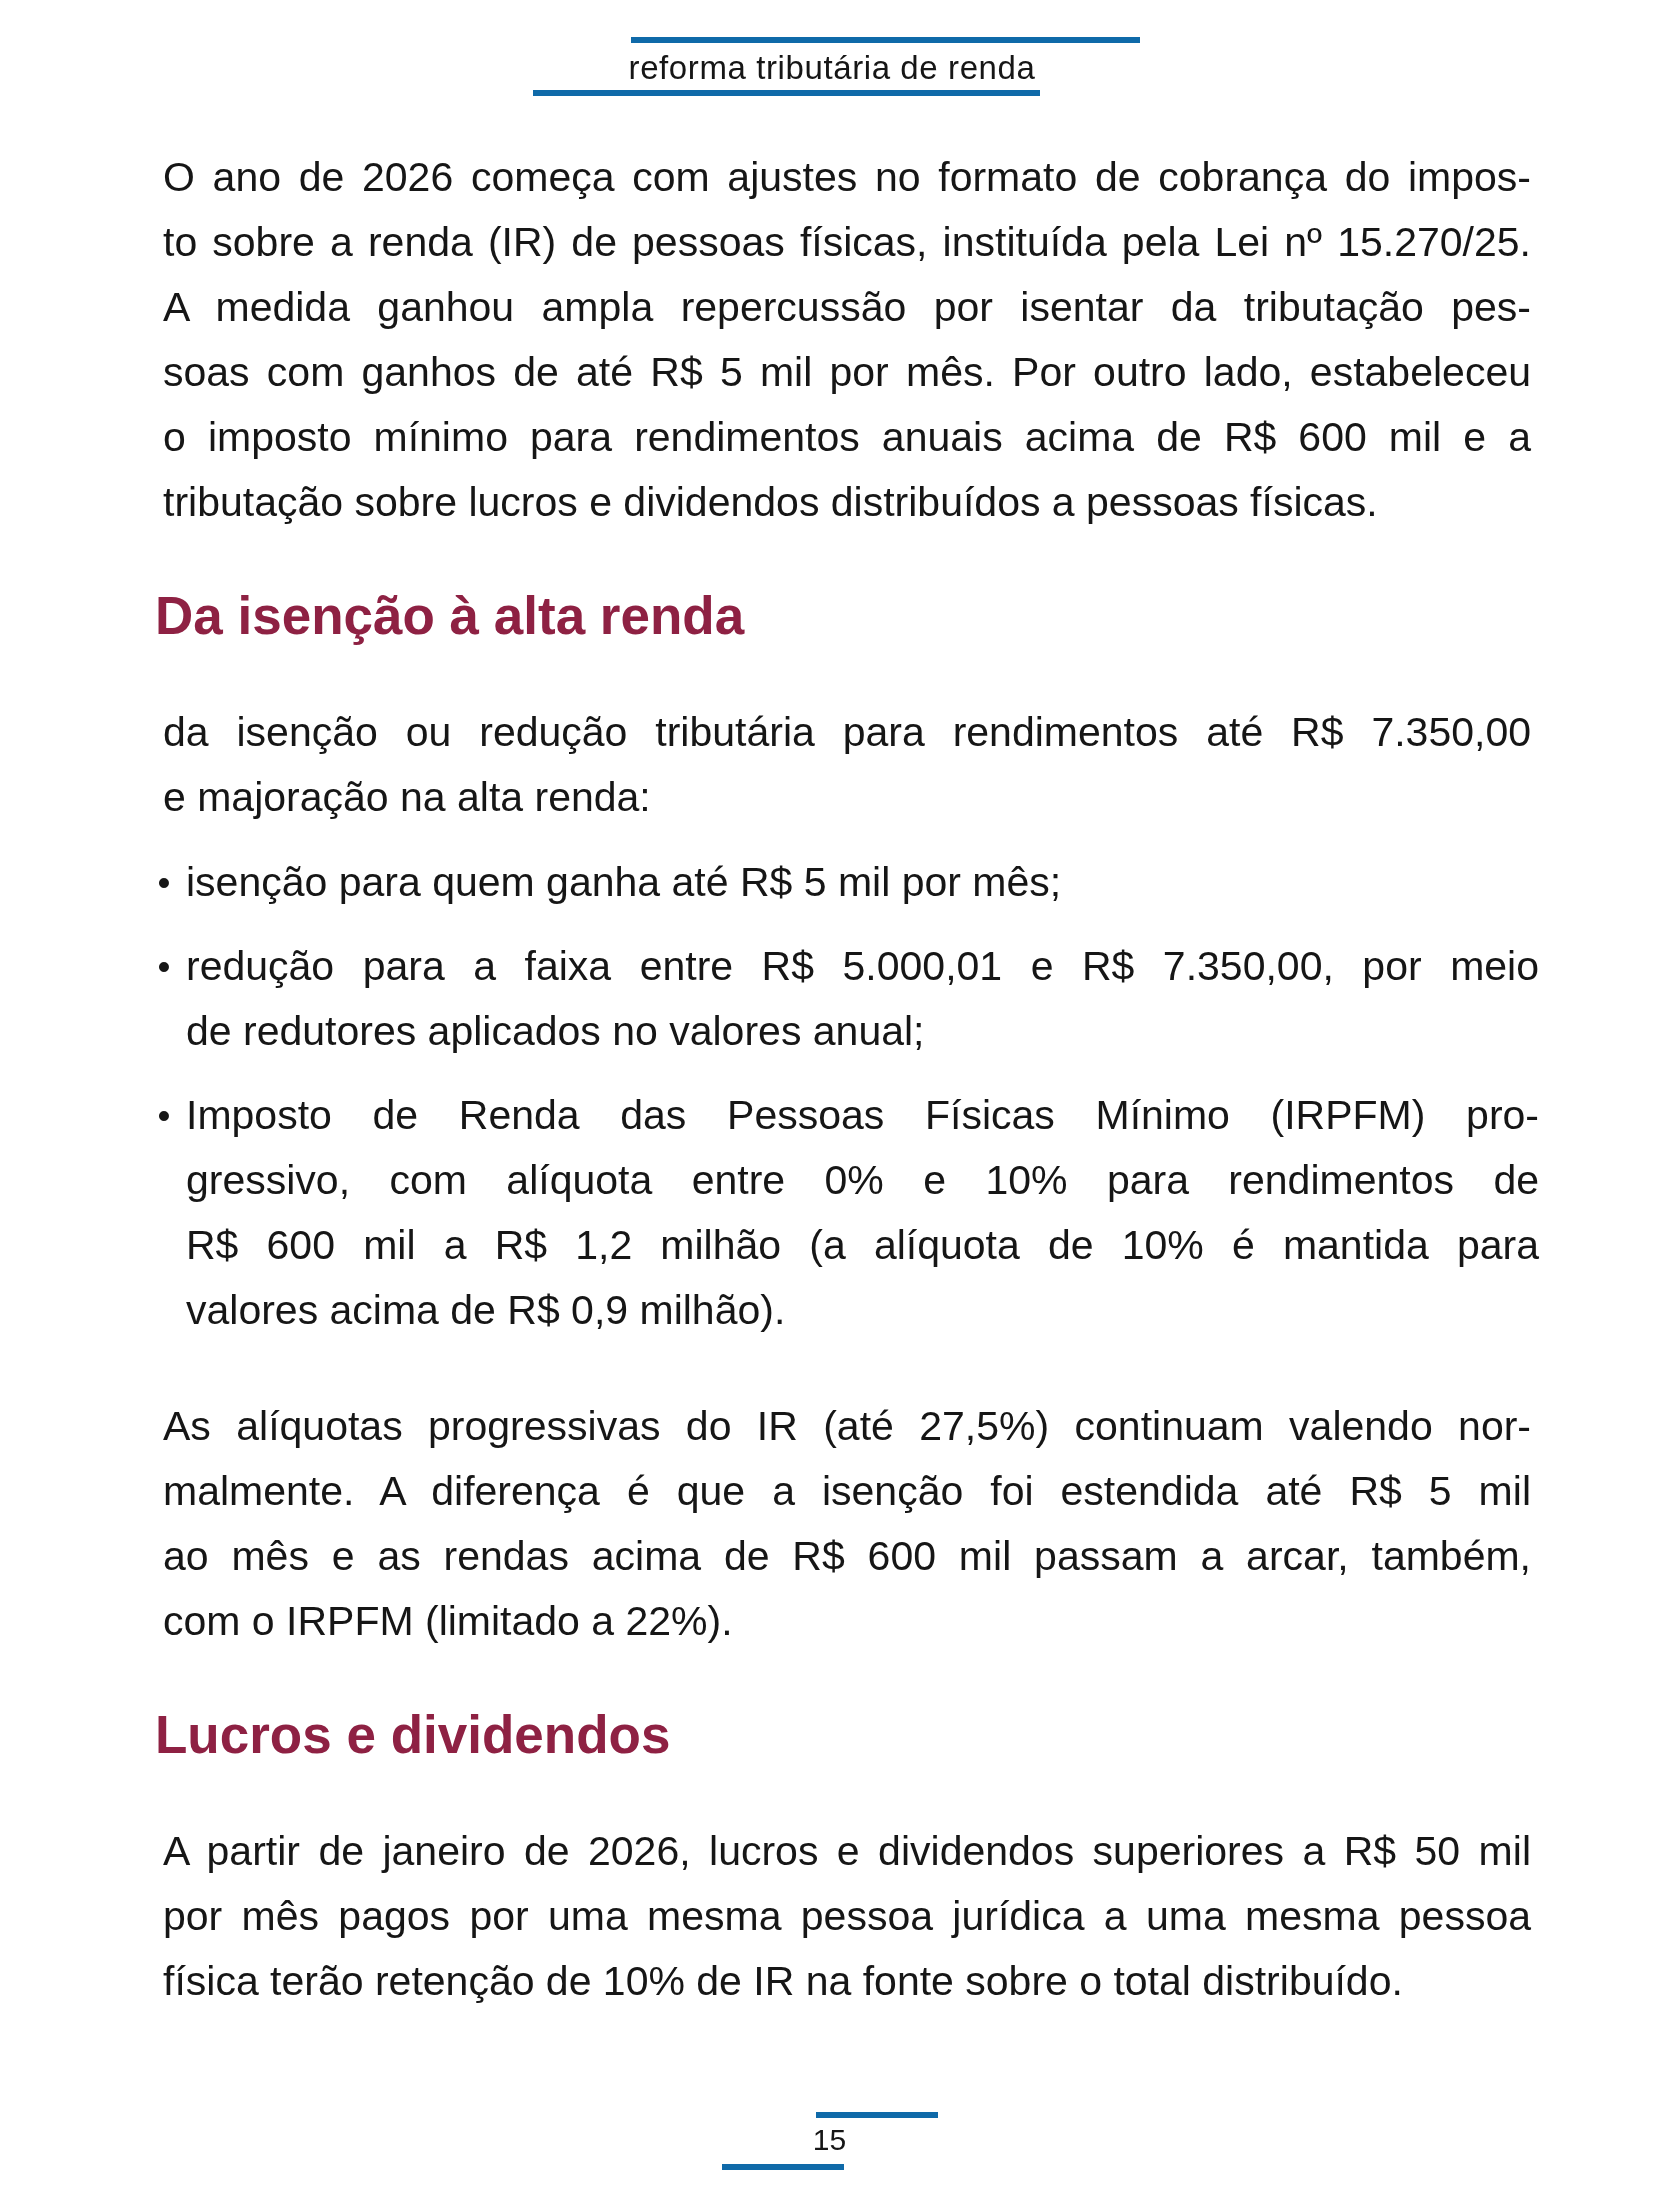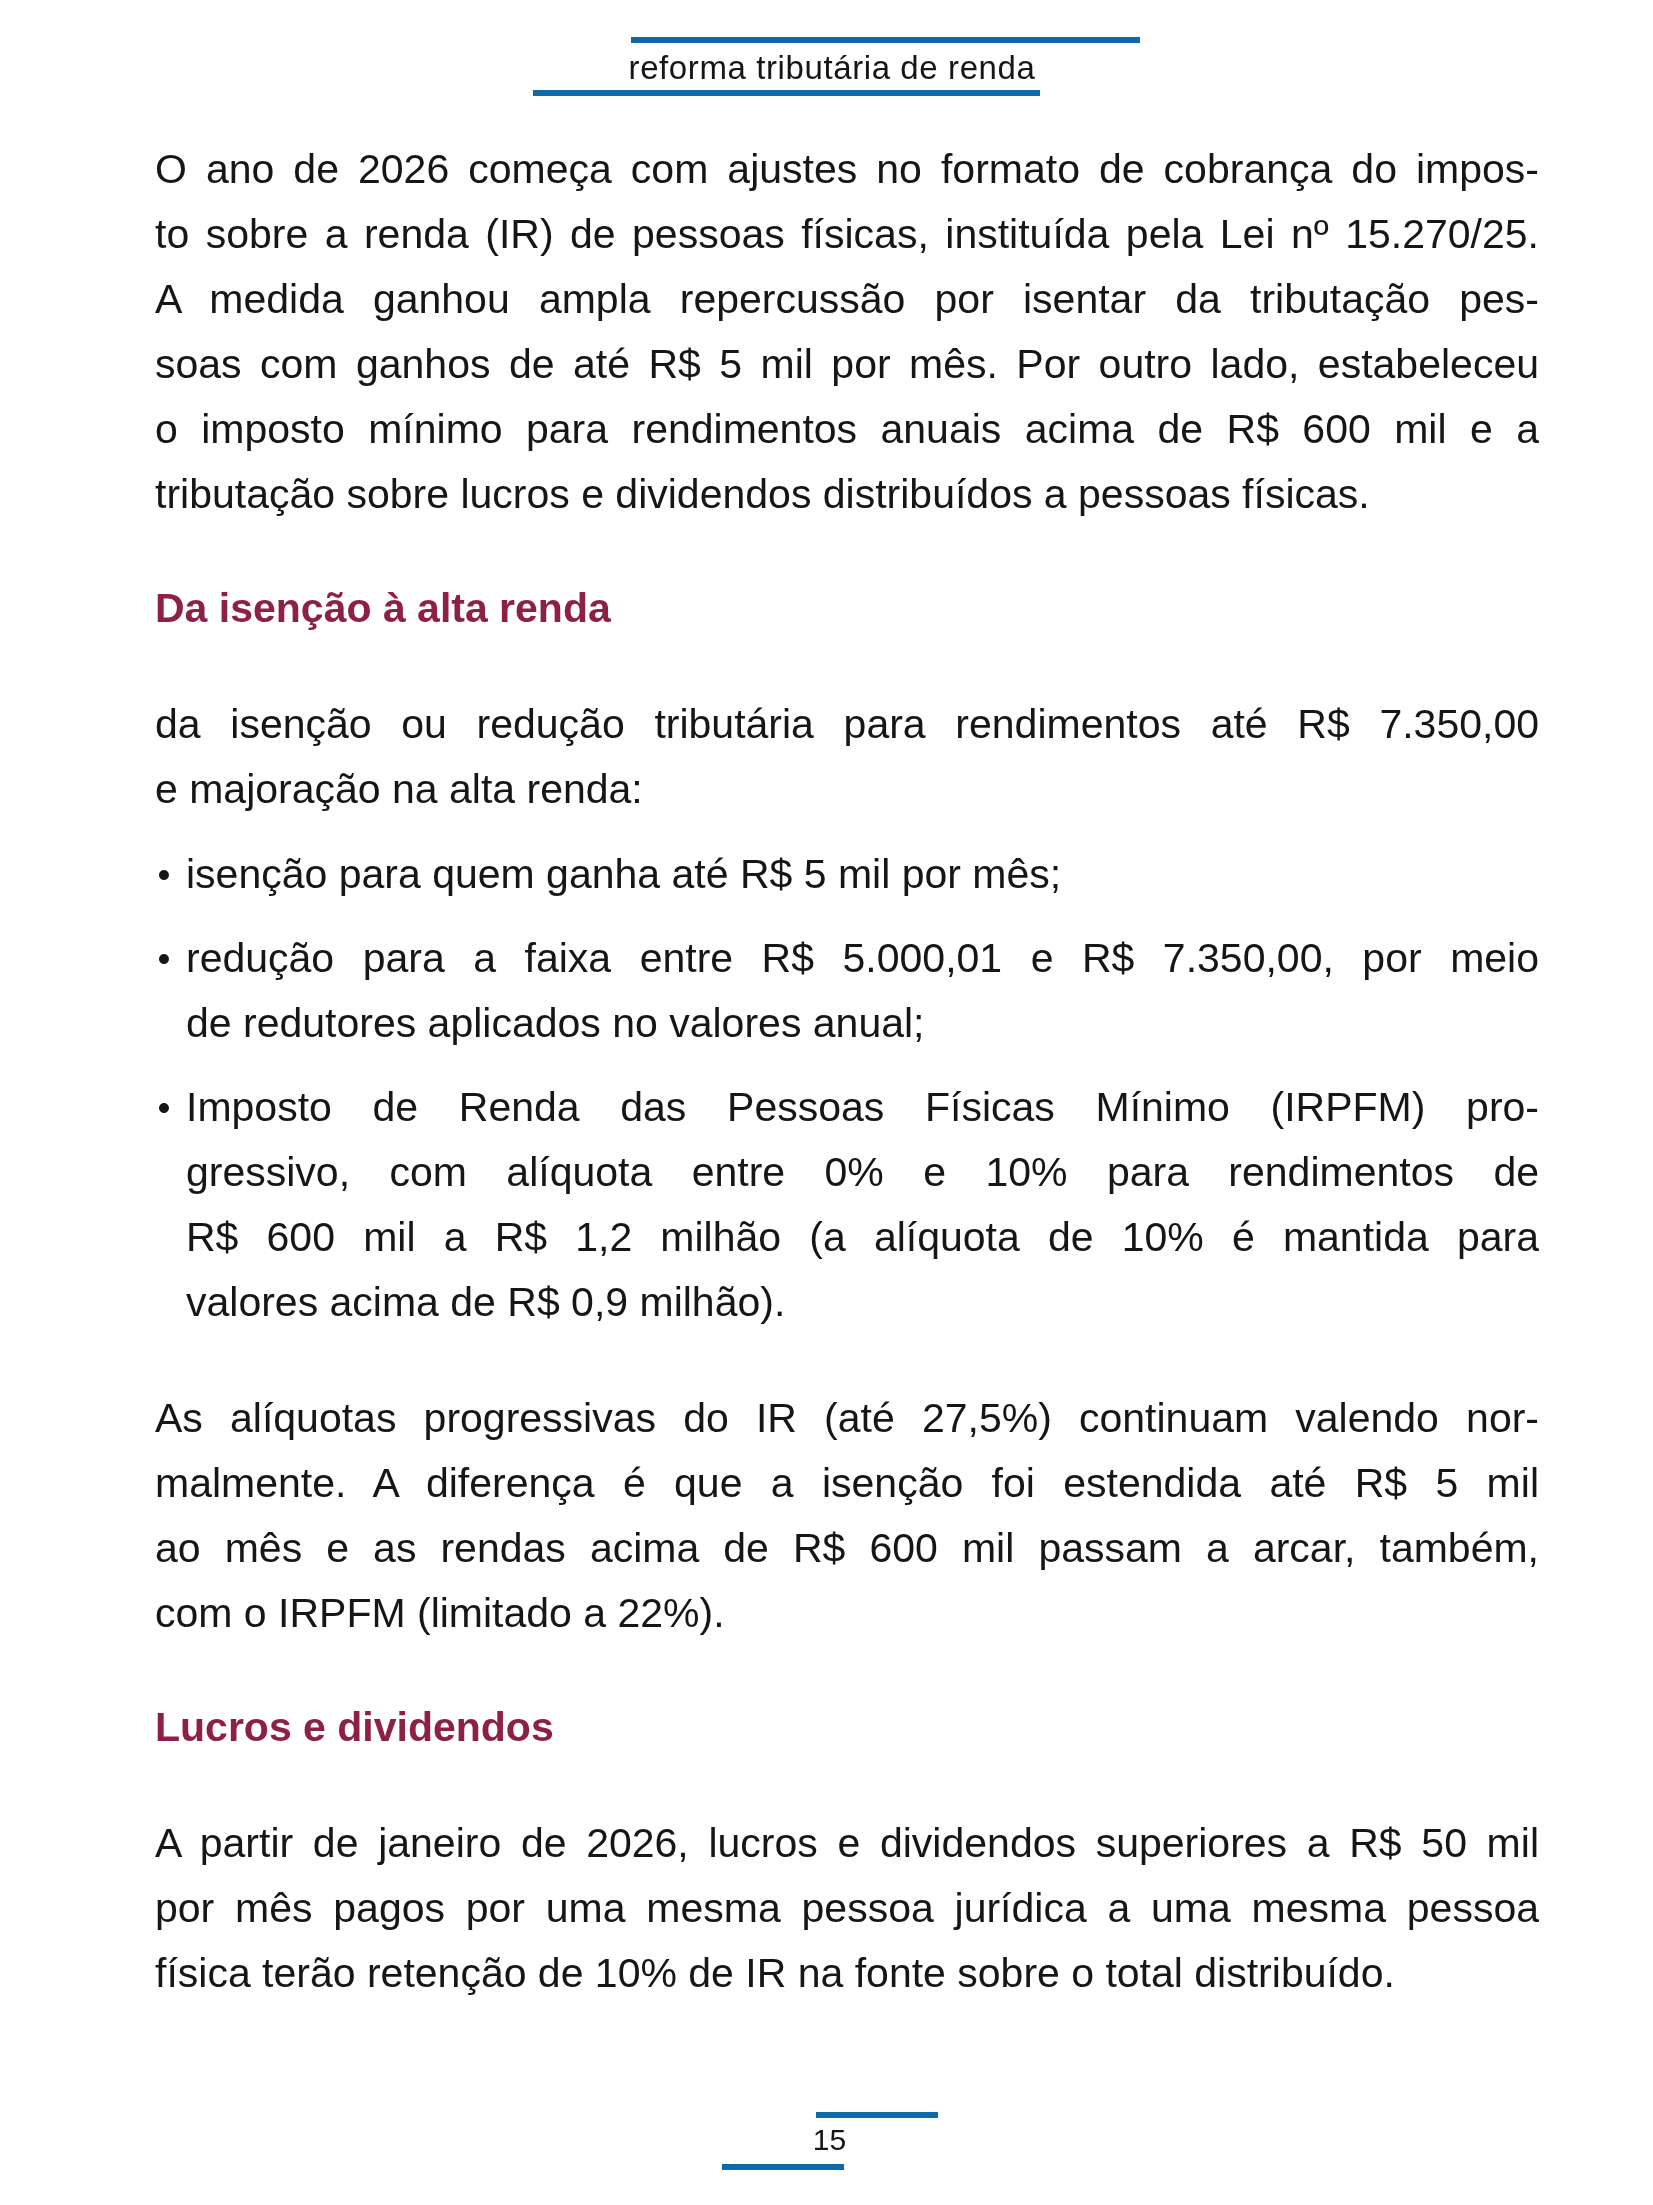--- a/index.html
+++ b/index.html
@@ -16,30 +16,30 @@
   .hbar{position:absolute;height:6.2px;background:var(--accent-blue,#0F6AA9);}
   .hbar-top{left:631px;top:37px;width:509px;}
   .hbar-bottom{left:533px;top:90px;width:507px;}
   .header-title{
     position:absolute;top:50px;left:0;width:1654px;text-align:center;
     transform:translateX(5px);
     font-size:33px;line-height:35px;letter-spacing:0.6px;color:#161616;
   }
   
   main{position:absolute;left:155px;top:137px;width:1384px;}
-  .paragraph{margin:0;}
+  .paragraph{margin:8px;}
   .line{
     font-size:41px;line-height:65px;
     text-align:justify;text-align-last:justify;text-justify:inter-word;
     white-space:normal;
   }
   .line.last{text-align-last:left;}
   h2{
     margin:56px 0 0;padding:0;
-    font-size:41px;line-height:50px;font-weight:700;
+    font-size:53px;line-height:50px;font-weight:700;
     color:var(--heading-color,#8E2143);
   }
   h2 + .paragraph{margin-top:59px;}
   .bullets{margin-top:20px;}
   .bullets + .paragraph{margin-top:51px;}
   .bullet-item{position:relative;padding-left:31px;}
   .bullet-item + .bullet-item{margin-top:19px;}
   .bullet-marker{
     position:absolute;left:2.5px;top:0;
     font-size:37px;line-height:65px;color:var(--body-text,#161616);

